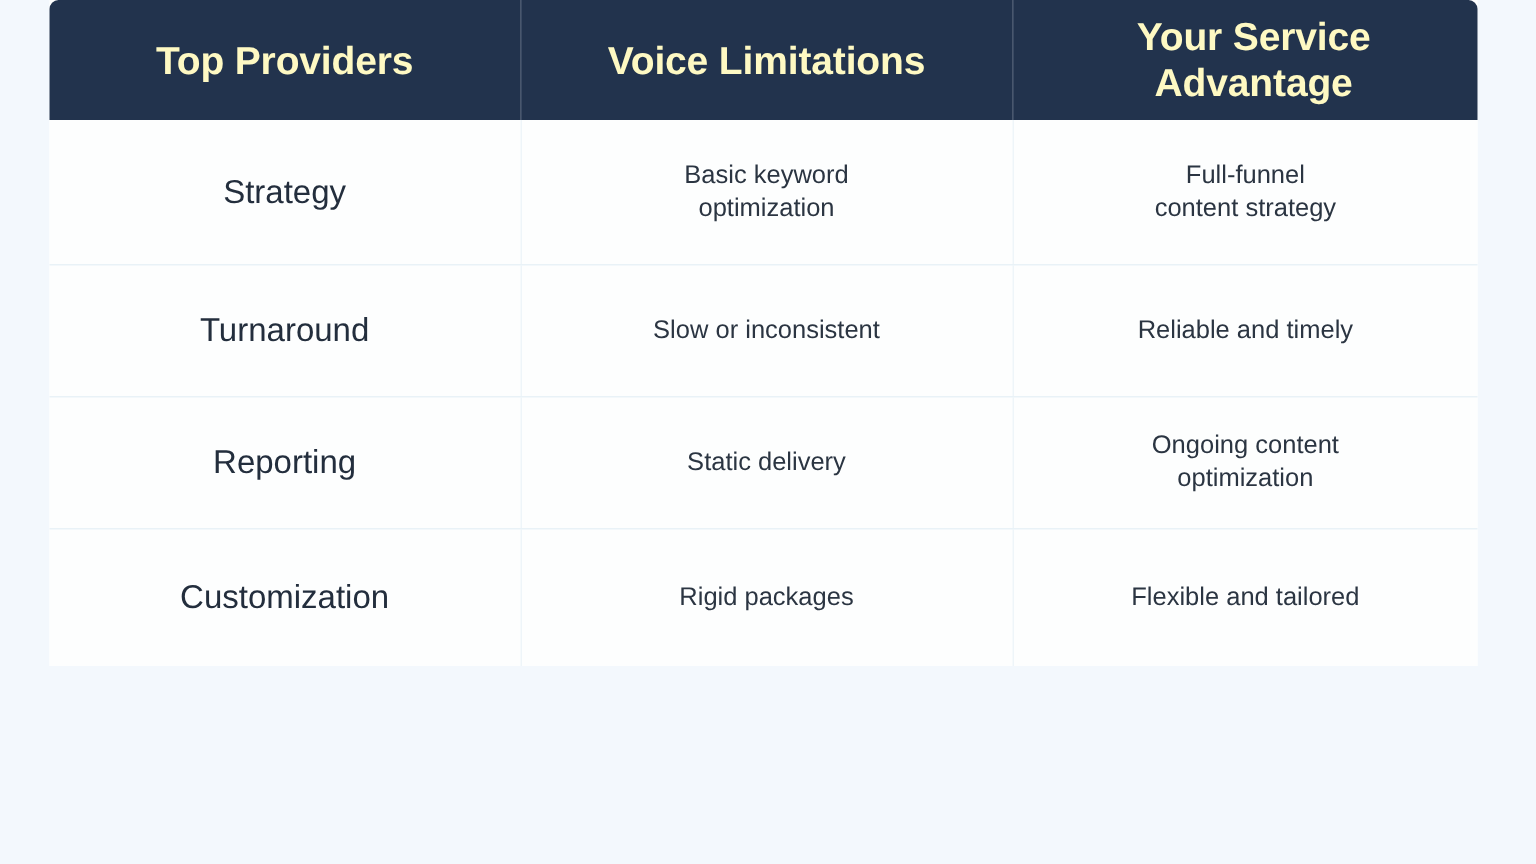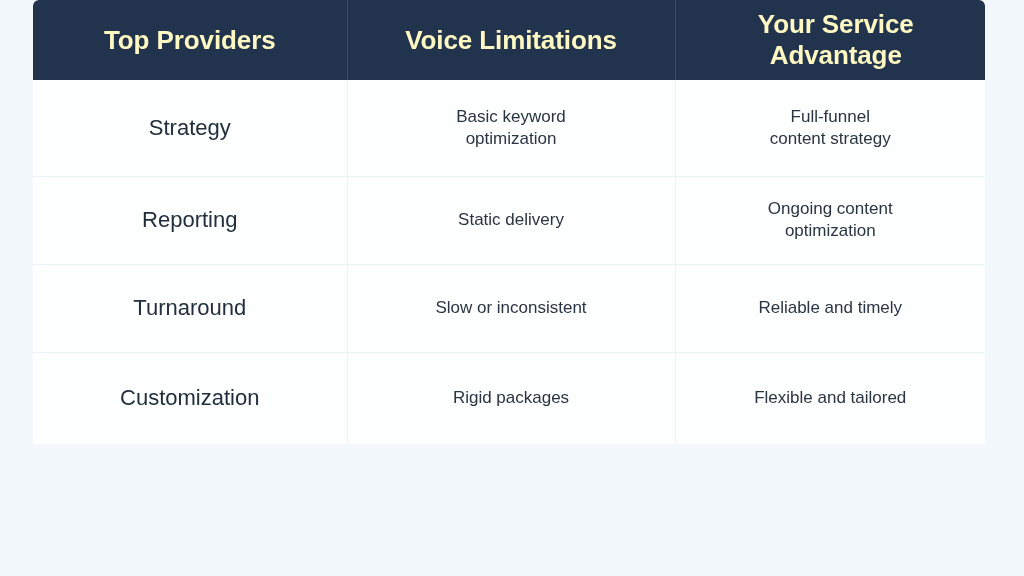--- a/index.html
+++ b/index.html
@@ -108,37 +108,37 @@
         </td>
         <td>
           <span class="cell-line">Full-funnel</span>
           <span class="cell-line">content strategy</span>
         </td>
       </tr>
 
 
 
       <tr class="short">
+        <td class="label-cell">Turnaround</td>
+        <td>
+          <span class="cell-line">Slow or inconsistent</span>
+        </td>
+        <td>
+          <span class="cell-line">Reliable and timely</span>
+        </td>
+      </tr>
+
+      <tr class="short">
         <td class="label-cell">Reporting</td>
         <td>
           <span class="cell-line">Static delivery</span>
         </td>
         <td>
           <span class="cell-line">Ongoing content</span>
           <span class="cell-line">optimization</span>
-        </td>
-      </tr>
-
-      <tr class="short">
-        <td class="label-cell">Turnaround</td>
-        <td>
-          <span class="cell-line">Slow or inconsistent</span>
-        </td>
-        <td>
-          <span class="cell-line">Reliable and timely</span>
         </td>
       </tr>
 
       <tr class="last">
         <td class="label-cell">Customization</td>
         <td>
           <span class="cell-line">Rigid packages</span>
         </td>
         <td>
           <span class="cell-line">Flexible and tailored</span>

